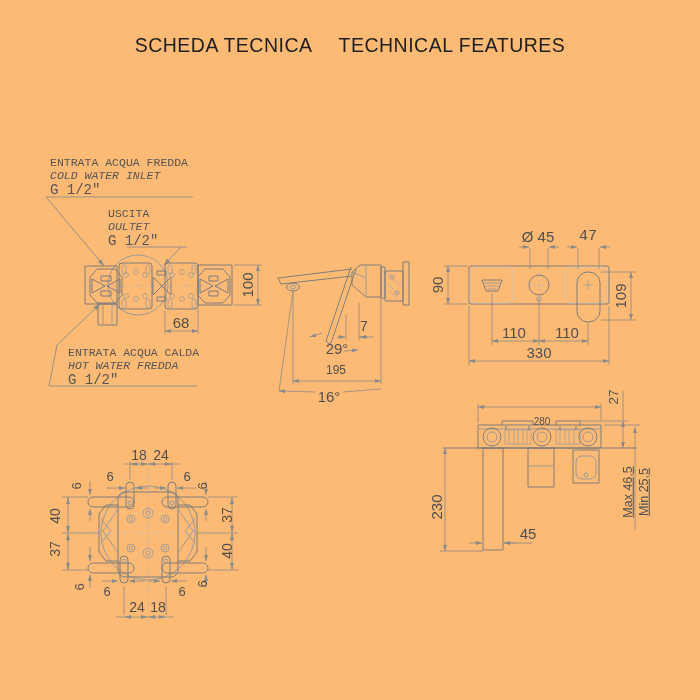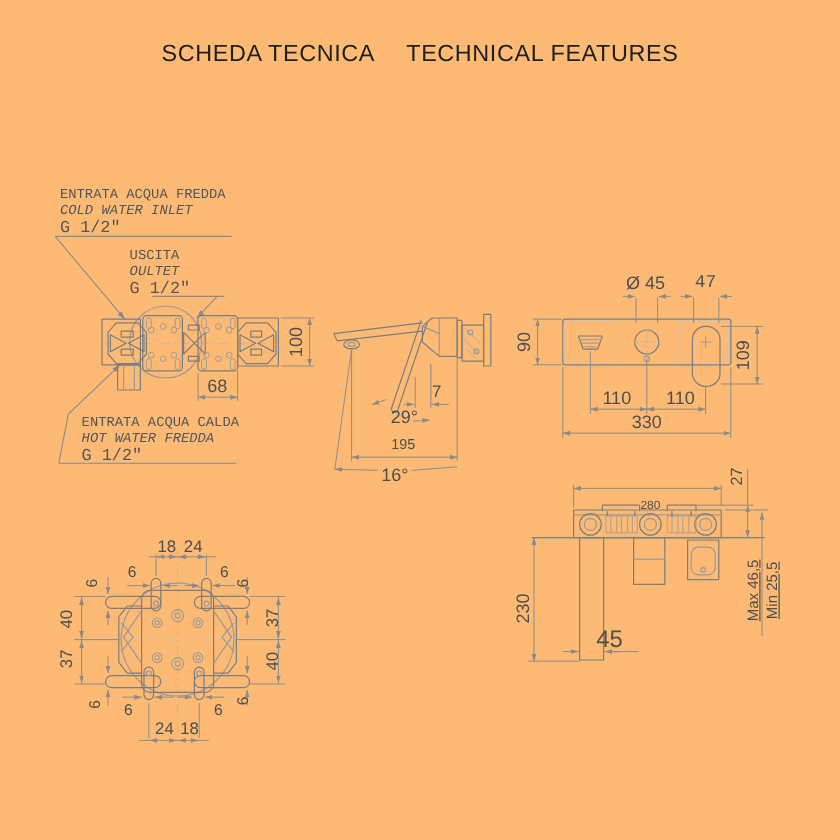--- a/index.html
+++ b/index.html
@@ -304,21 +304,21 @@
   <div class="lbl" style="left:588px;top:236px;font-size:15px;font-family:Liberation Mono, monospace;">47</div>
   <div class="lbl rot" style="left:437px;top:285px;font-size:15px;">90</div>
   <div class="lbl rot" style="left:620px;top:296px;font-size:15px;">109</div>
   <div class="lbl" style="left:514px;top:332px;font-size:15px;">110</div>
   <div class="lbl" style="left:567px;top:332px;font-size:15px;">110</div>
   <div class="lbl" style="left:539px;top:352px;font-size:15px;">330</div>
 
   <div class="lbl" style="left:542px;top:398px;font-size:10px;margin-top:24px;">280</div>
   <div class="lbl rot" style="left:614px;top:397px;font-size:13.5px;">27</div>
   <div class="lbl rot" style="left:436px;top:507px;font-size:15px;">230</div>
-  <div class="lbl" style="left:508px;top:533px;font-size:20px;">45</div>
+  <div class="lbl" style="left:528px;top:533px;font-size:15px;">45</div>
   <div class="lbl rot ul" style="left:628px;top:492px;font-size:12.5px;">Max 46,5</div>
   <div class="lbl rot ul" style="left:644px;top:492px;font-size:12.5px;">Min 25,5</div>
 
   <div class="lbl" style="left:139px;top:455px;font-size:14px;">18</div>
   <div class="lbl" style="left:161px;top:455px;font-size:14px;">24</div>
   <div class="lbl" style="left:110px;top:476px;font-size:13px;">6</div>
   <div class="lbl" style="left:187px;top:476px;font-size:13px;">6</div>
   <div class="lbl rot" style="left:76px;top:486px;font-size:13px;">6</div>
   <div class="lbl rot" style="left:202px;top:486px;font-size:13px;">6</div>
   <div class="lbl rot" style="left:55px;top:516px;font-size:14px;">40</div>

